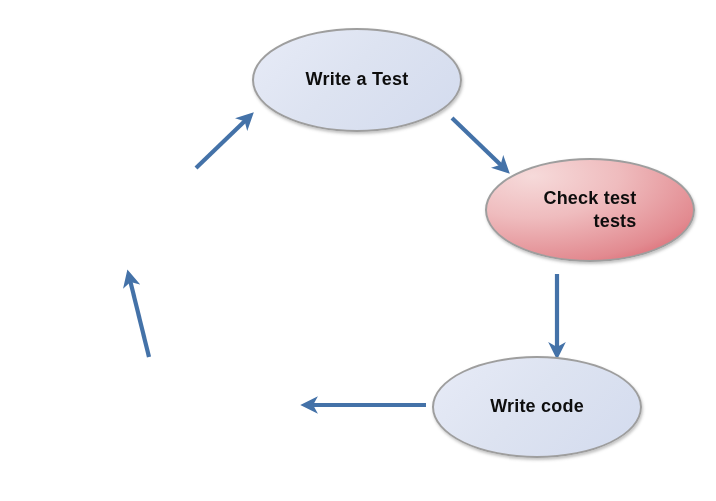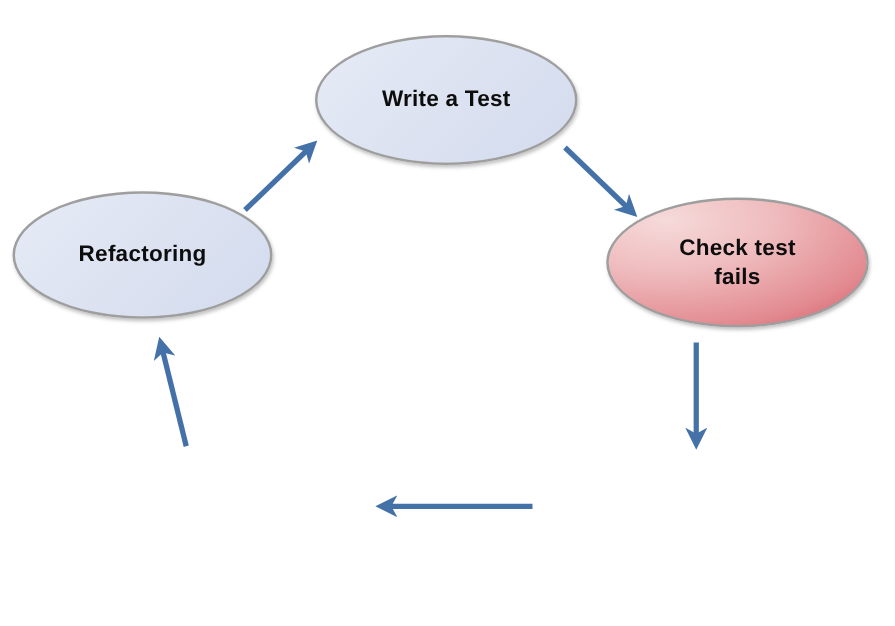--- a/index.html
+++ b/index.html
@@ -31,20 +31,21 @@
     box-shadow: 1px 2px 3px rgba(120,120,120,0.45);
   }
   .node .label {
     font-size: 18px;
     font-weight: bold;
     color: #0d0d0d;
     line-height: 1.28;
     letter-spacing: 0.2px;
     white-space: pre-line;
     user-select: none;
+    text-align: right;
   }
   .node-blue {
     background: linear-gradient(135deg, #e7ebf7 0%, #dde3f1 45%, #d3dbee 100%);
   }
   .node-red {
     background: radial-gradient(ellipse 135% 135% at 22% 16%,
                 #f7dcdc 0%, #f0bfc0 30%, #e28a90 62%, #d24css 0%, #cf3746 100%);
     background: radial-gradient(ellipse 140% 140% at 22% 16%,
                 #f6dada 0%, #efbcbe 30%, #e28a90 62%, #d54a58 86%, #cc3343 100%);
   }
@@ -83,22 +84,22 @@
 
     <line x1="149" y1="357" x2="129" y2="276" stroke="#4472a8" stroke-width="4.2" marker-end="url(#head)"></line>
   </svg>
 
   <div class="node node-blue" style="left:252px; top:28px; width:210px; height:104px;">
     <span class="label">Write a Test</span>
   </div>
 
   <div class="node node-red" style="left:485px; top:158px; width:210px; height:104px;">
     <span class="label">Check test
-fails</span>
+tests</span>
+  </div>
+
+  <div class="node node-blue" style="left:432px; top:356px; width:210px; height:102px;">
+    <span class="label">Write code</span>
   </div>
 
 
 
-  <div class="node node-blue" style="left:10px; top:153px; width:208px; height:102px;">
-    <span class="label">Refactoring</span>
-  </div>
-
 </div>
 
 </body></html>

